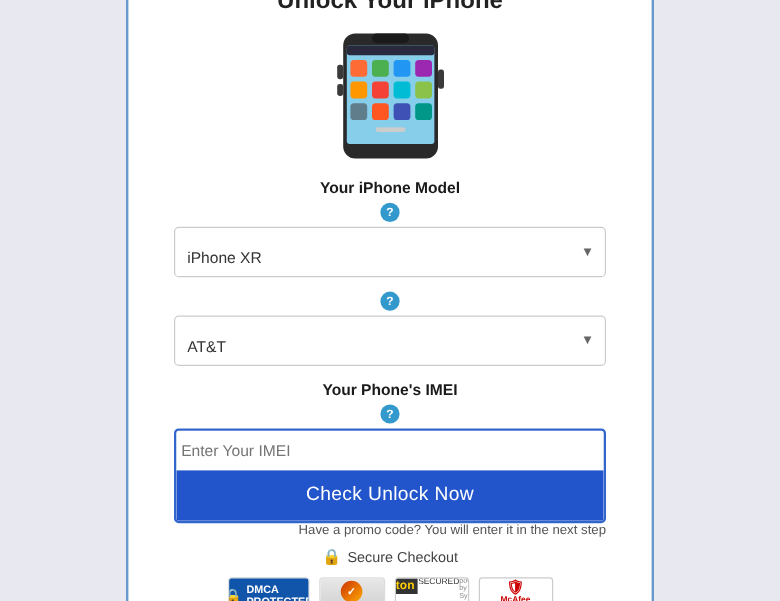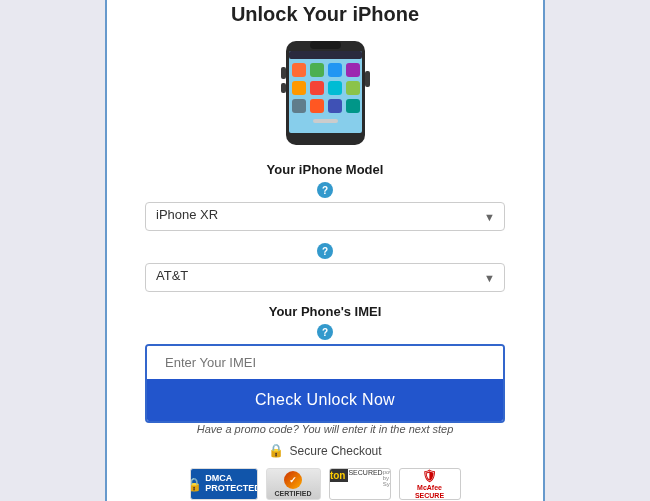--- a/index.html
+++ b/index.html
@@ -65,21 +65,21 @@
       font-size: 10px;
       font-weight: bold;
       cursor: pointer;
     }
     .select-wrapper {
       position: relative;
       margin-bottom: 12px;
     }
     .select-wrapper select {
       width: 100%;
-      padding: 4px 28px 8px 10px;
+      padding: 17px 28px 8px 10px;
       border: 1px solid #ccc;
       border-radius: 4px;
       background: #fff;
       font-size: 13px;
       color: #333;
       appearance: none;
       cursor: pointer;
       outline: none;
     }
     .select-arrow {
@@ -92,45 +92,44 @@
       font-size: 11px;
     }
     .imei-box {
       border: 2px solid #3366cc;
       border-radius: 4px;
       overflow: hidden;
       margin-bottom: 0;
     }
     .imei-input {
       width: 100%;
-      padding: 9px 18px;
+      padding: 9px 4px;
       border: none;
       font-size: 13px;
       color: #999;
       outline: none;
       background: #fff;
     }
     .check-btn {
       width: 100%;
       padding: 12px;
       background: #2255cc;
       color: #fff;
       font-size: 16px;
       font-weight: normal;
       border: none;
       cursor: pointer;
       letter-spacing: 0.3px;
     }
     .promo-text {
       font-size: 11px;
       color: #555;
-      text-align: center;
+      text-align: right;
       margin-top: 0;
       margin-bottom: 8px;
-      font-style: italic;
     }
     .secure-checkout {
       display: flex;
       align-items: center;
       justify-content: center;
       gap: 5px;
       font-size: 12px;
       color: #444;
       margin-bottom: 10px;
     }

